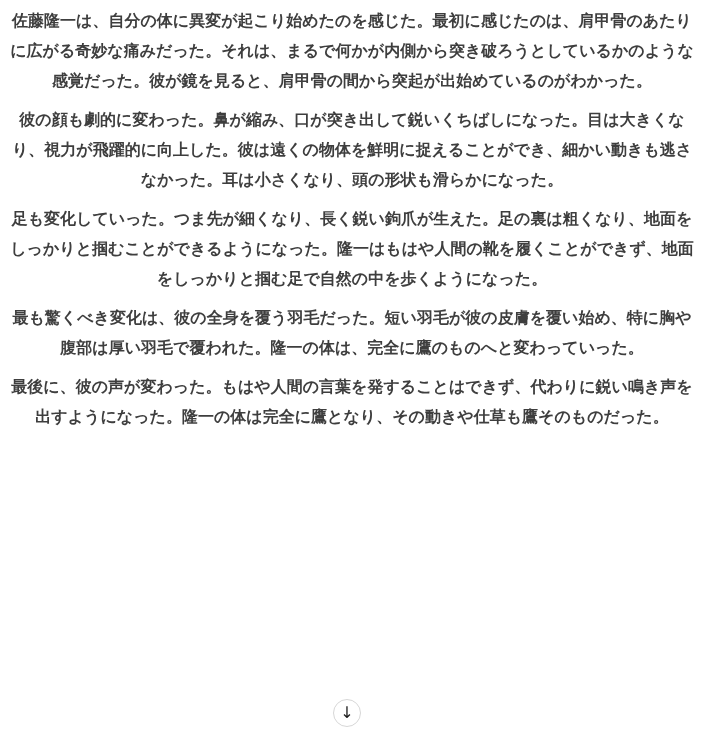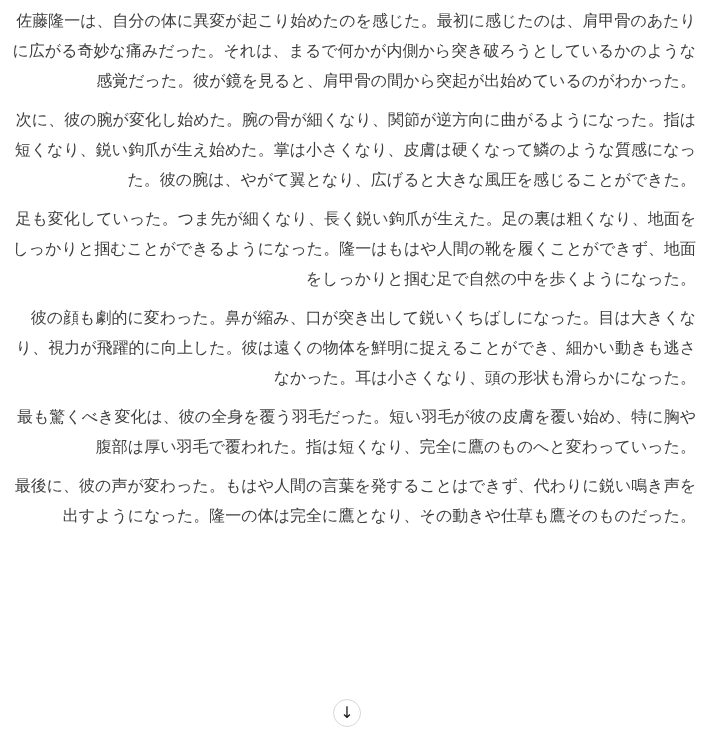--- a/index.html
+++ b/index.html
@@ -12,23 +12,24 @@
     overflow: hidden;
     background: #ffffff;
     position: relative;
     font-family: "DejaVu Sans", "Liberation Sans", sans-serif;
   }
   .doc {
     padding: 6px 8px 0 8px;
     color: #3e3e3e;
     font-size: 16px;
     line-height: 30px;
-    text-align: right;
+    text-align: center;
     overflow-wrap: break-word;
     word-break: normal;
+    font-weight: bold;
   }
   .doc p {
     margin: 0 0 9px 0;
   }
   .scroll-btn {
     position: absolute;
     left: 333px;
     top: 699px;
     width: 28px;
     height: 28px;
@@ -47,22 +48,21 @@
     font-size: 16px;
     line-height: 1;
     color: #1a1a1a;
   }
 </style>
 </head>
 <body>
 
 <main class="doc">
     <p>佐藤隆一は、自分の体に異変が起こり始めたのを感じた。最初に感じたのは、肩甲骨のあたりに広がる奇妙な痛みだった。それは、まるで何かが内側から突き破ろうとしているかのような感覚だった。彼が鏡を見ると、肩甲骨の間から突起が出始めているのがわかった。</p>
-    <p>次に、彼の腕が変化し始めた。腕の骨が細くなり、関節が逆方向に曲がるようになった。指は短くなり、鋭い鉤爪が生え始めた。掌は小さくなり、皮膚は硬くなって鱗のような質感になった。彼の腕は、やがて翼となり、広げると大きな風圧を感じることができた。</p>
+    <p>彼の顔も劇的に変わった。鼻が縮み、口が突き出して鋭いくちばしになった。目は大きくなり、視力が飛躍的に向上した。彼は遠くの物体を鮮明に捉えることができ、細かい動きも逃さなかった。耳は小さくなり、頭の形状も滑らかになった。</p>
     <p>足も変化していった。つま先が細くなり、長く鋭い鉤爪が生えた。足の裏は粗くなり、地面をしっかりと掴むことができるようになった。隆一はもはや人間の靴を履くことができず、地面をしっかりと掴む足で自然の中を歩くようになった。</p>
-    <p>彼の顔も劇的に変わった。鼻が縮み、口が突き出して鋭いくちばしになった。目は大きくなり、視力が飛躍的に向上した。彼は遠くの物体を鮮明に捉えることができ、細かい動きも逃さなかった。耳は小さくなり、頭の形状も滑らかになった。</p>
-    <p>最も驚くべき変化は、彼の全身を覆う羽毛だった。短い羽毛が彼の皮膚を覆い始め、特に胸や腹部は厚い羽毛で覆われた。指は短くなり、完全に鷹のものへと変わっていった。</p>
+    <p>最も驚くべき変化は、彼の全身を覆う羽毛だった。短い羽毛が彼の皮膚を覆い始め、特に胸や腹部は厚い羽毛で覆われた。隆一の体は、完全に鷹のものへと変わっていった。</p>
     <p>最後に、彼の声が変わった。もはや人間の言葉を発することはできず、代わりに鋭い鳴き声を出すようになった。隆一の体は完全に鷹となり、その動きや仕草も鷹そのものだった。</p>
   </main>
 
 <button class="scroll-btn">
   <span>↓</span>
 </button>
 
 </body></html>

